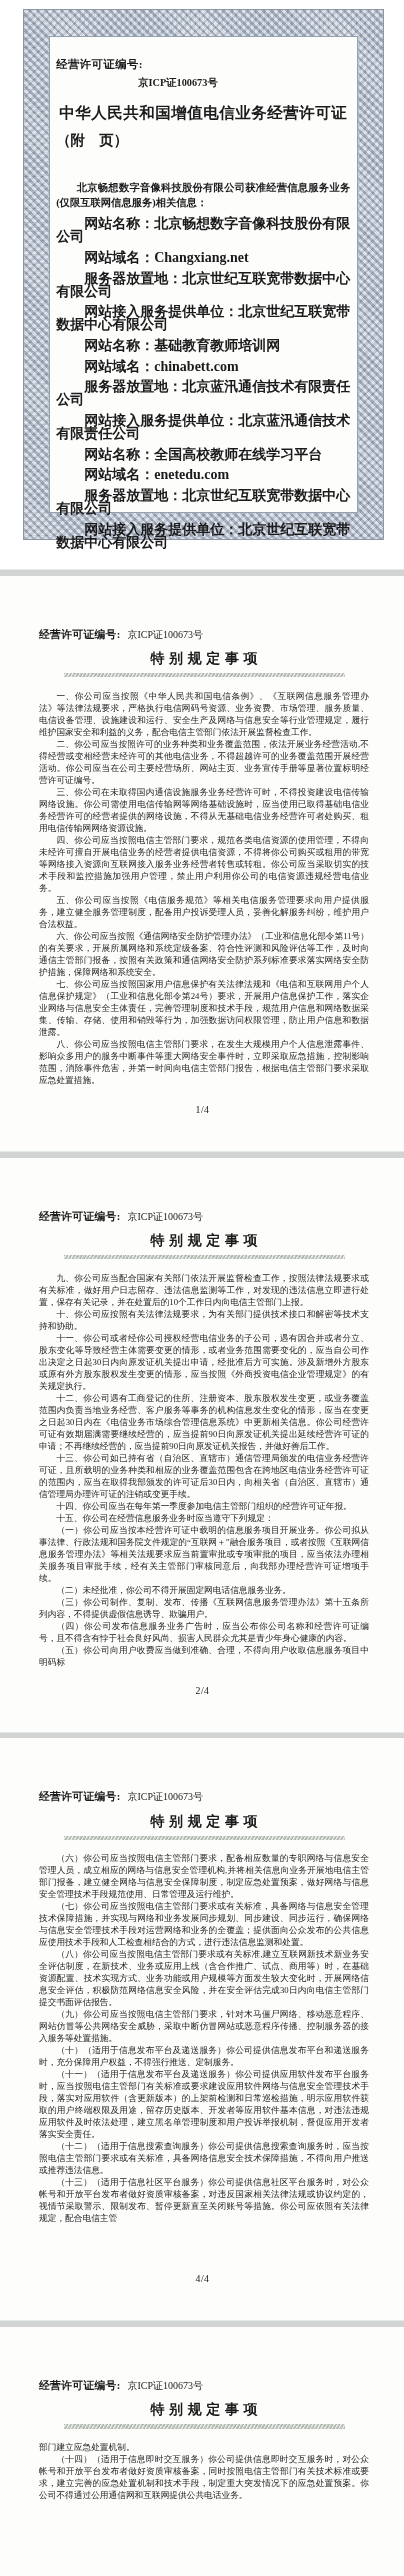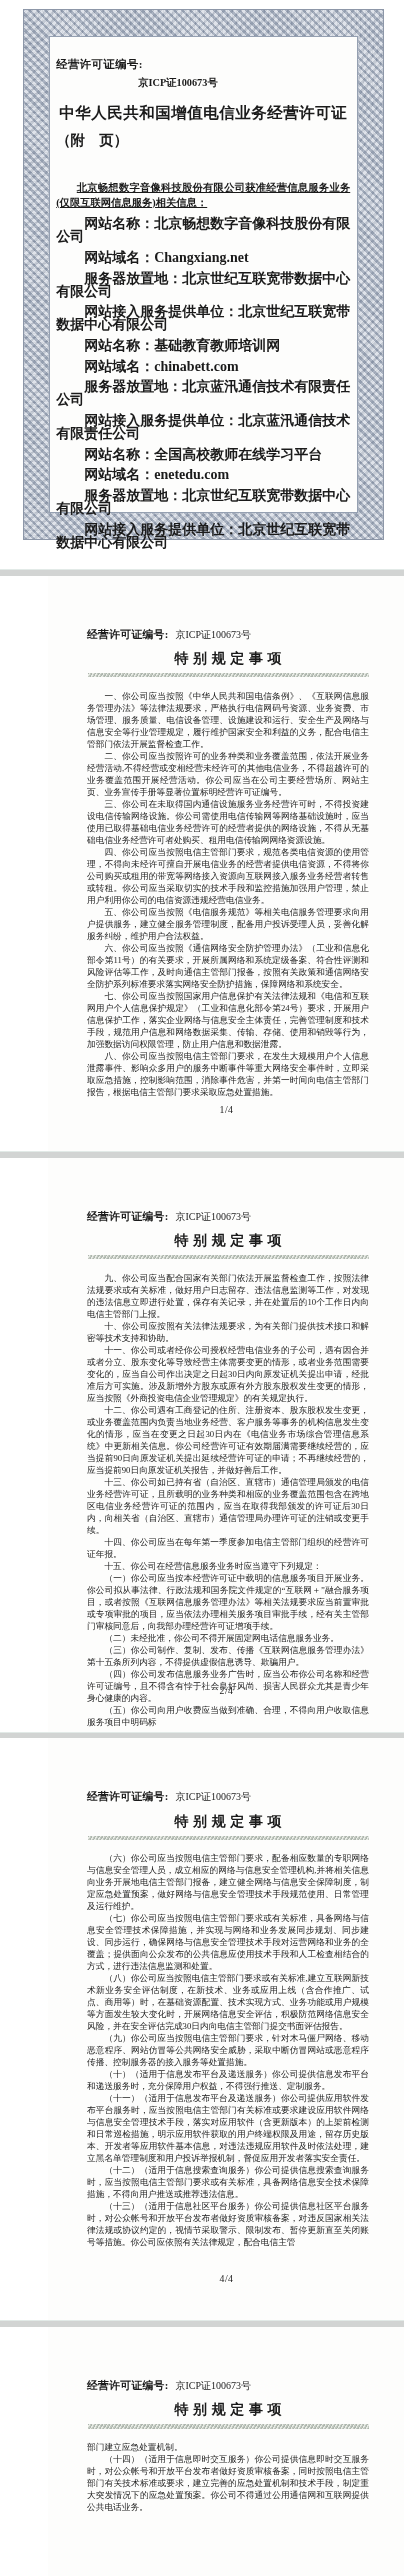--- a/index.html
+++ b/index.html
@@ -26,26 +26,26 @@
     background:#fdfdfc;
     height:100%;
     box-sizing:border-box;
     box-shadow:0 0 0 1px #95a0b1;
     padding:19.6px 7.2px 0 6.2px;
   }
   .cert-no-label{font-size:11.3px;font-weight:700;letter-spacing:0.5px;}
   .cert-no-value{font-size:10.3px;font-weight:600;margin:4.1px 0 0 82px;}
   .cert-title{font-size:15.5px;font-weight:700;text-align:center;letter-spacing:0.5px;margin:13.4px 0 0;}
   .cert-sub{font-size:14.4px;font-weight:700;margin:6.2px 0 0;}
-  .cert-intro{font-size:10.3px;line-height:15px;font-weight:600;text-indent:2em;text-align:justify;margin:30px 0 0;text-decoration:underline;}
+  .cert-intro{font-size:10.3px;line-height:15px;font-weight:600;text-indent:2em;text-align:justify;margin:30px 0 0;}
   .cert-fields p{font-size:14px;line-height:13px;font-weight:600;text-indent:2em;text-align:justify;margin:7.7px 0;}
   
   .sep{height:6.7px;box-sizing:border-box;background:#d2d4d3;border-top:1.5px solid #e2eae7;}
   
-  .tpage{position:relative;box-sizing:border-box;background:#fdfdfc;padding:52px 36px 0 39px;margin-left:48px;}
+  .tpage{position:relative;box-sizing:border-box;background:#fdfdfc;padding:52px 36px 0 39px;}
   .tpage.p2{height:575px;}
   .tpage.p3{height:574px;}
   .tpage.p4{height:582px;}
   .tpage.p5{height:546px;}
   .hdr{font-size:10.8px;}
   .hdr .lbl{font-weight:700;letter-spacing:0.3px;}
   .hdr .num{font-size:10px;margin-left:4.1px;}
   .sp-title{font-size:14px;font-weight:700;text-align:center;letter-spacing:4.6px;text-indent:4.6px;margin:8.2px 0 0;}
   .zigzag{
     height:4.1px;width:281px;margin:5.2px auto 12.4px;

